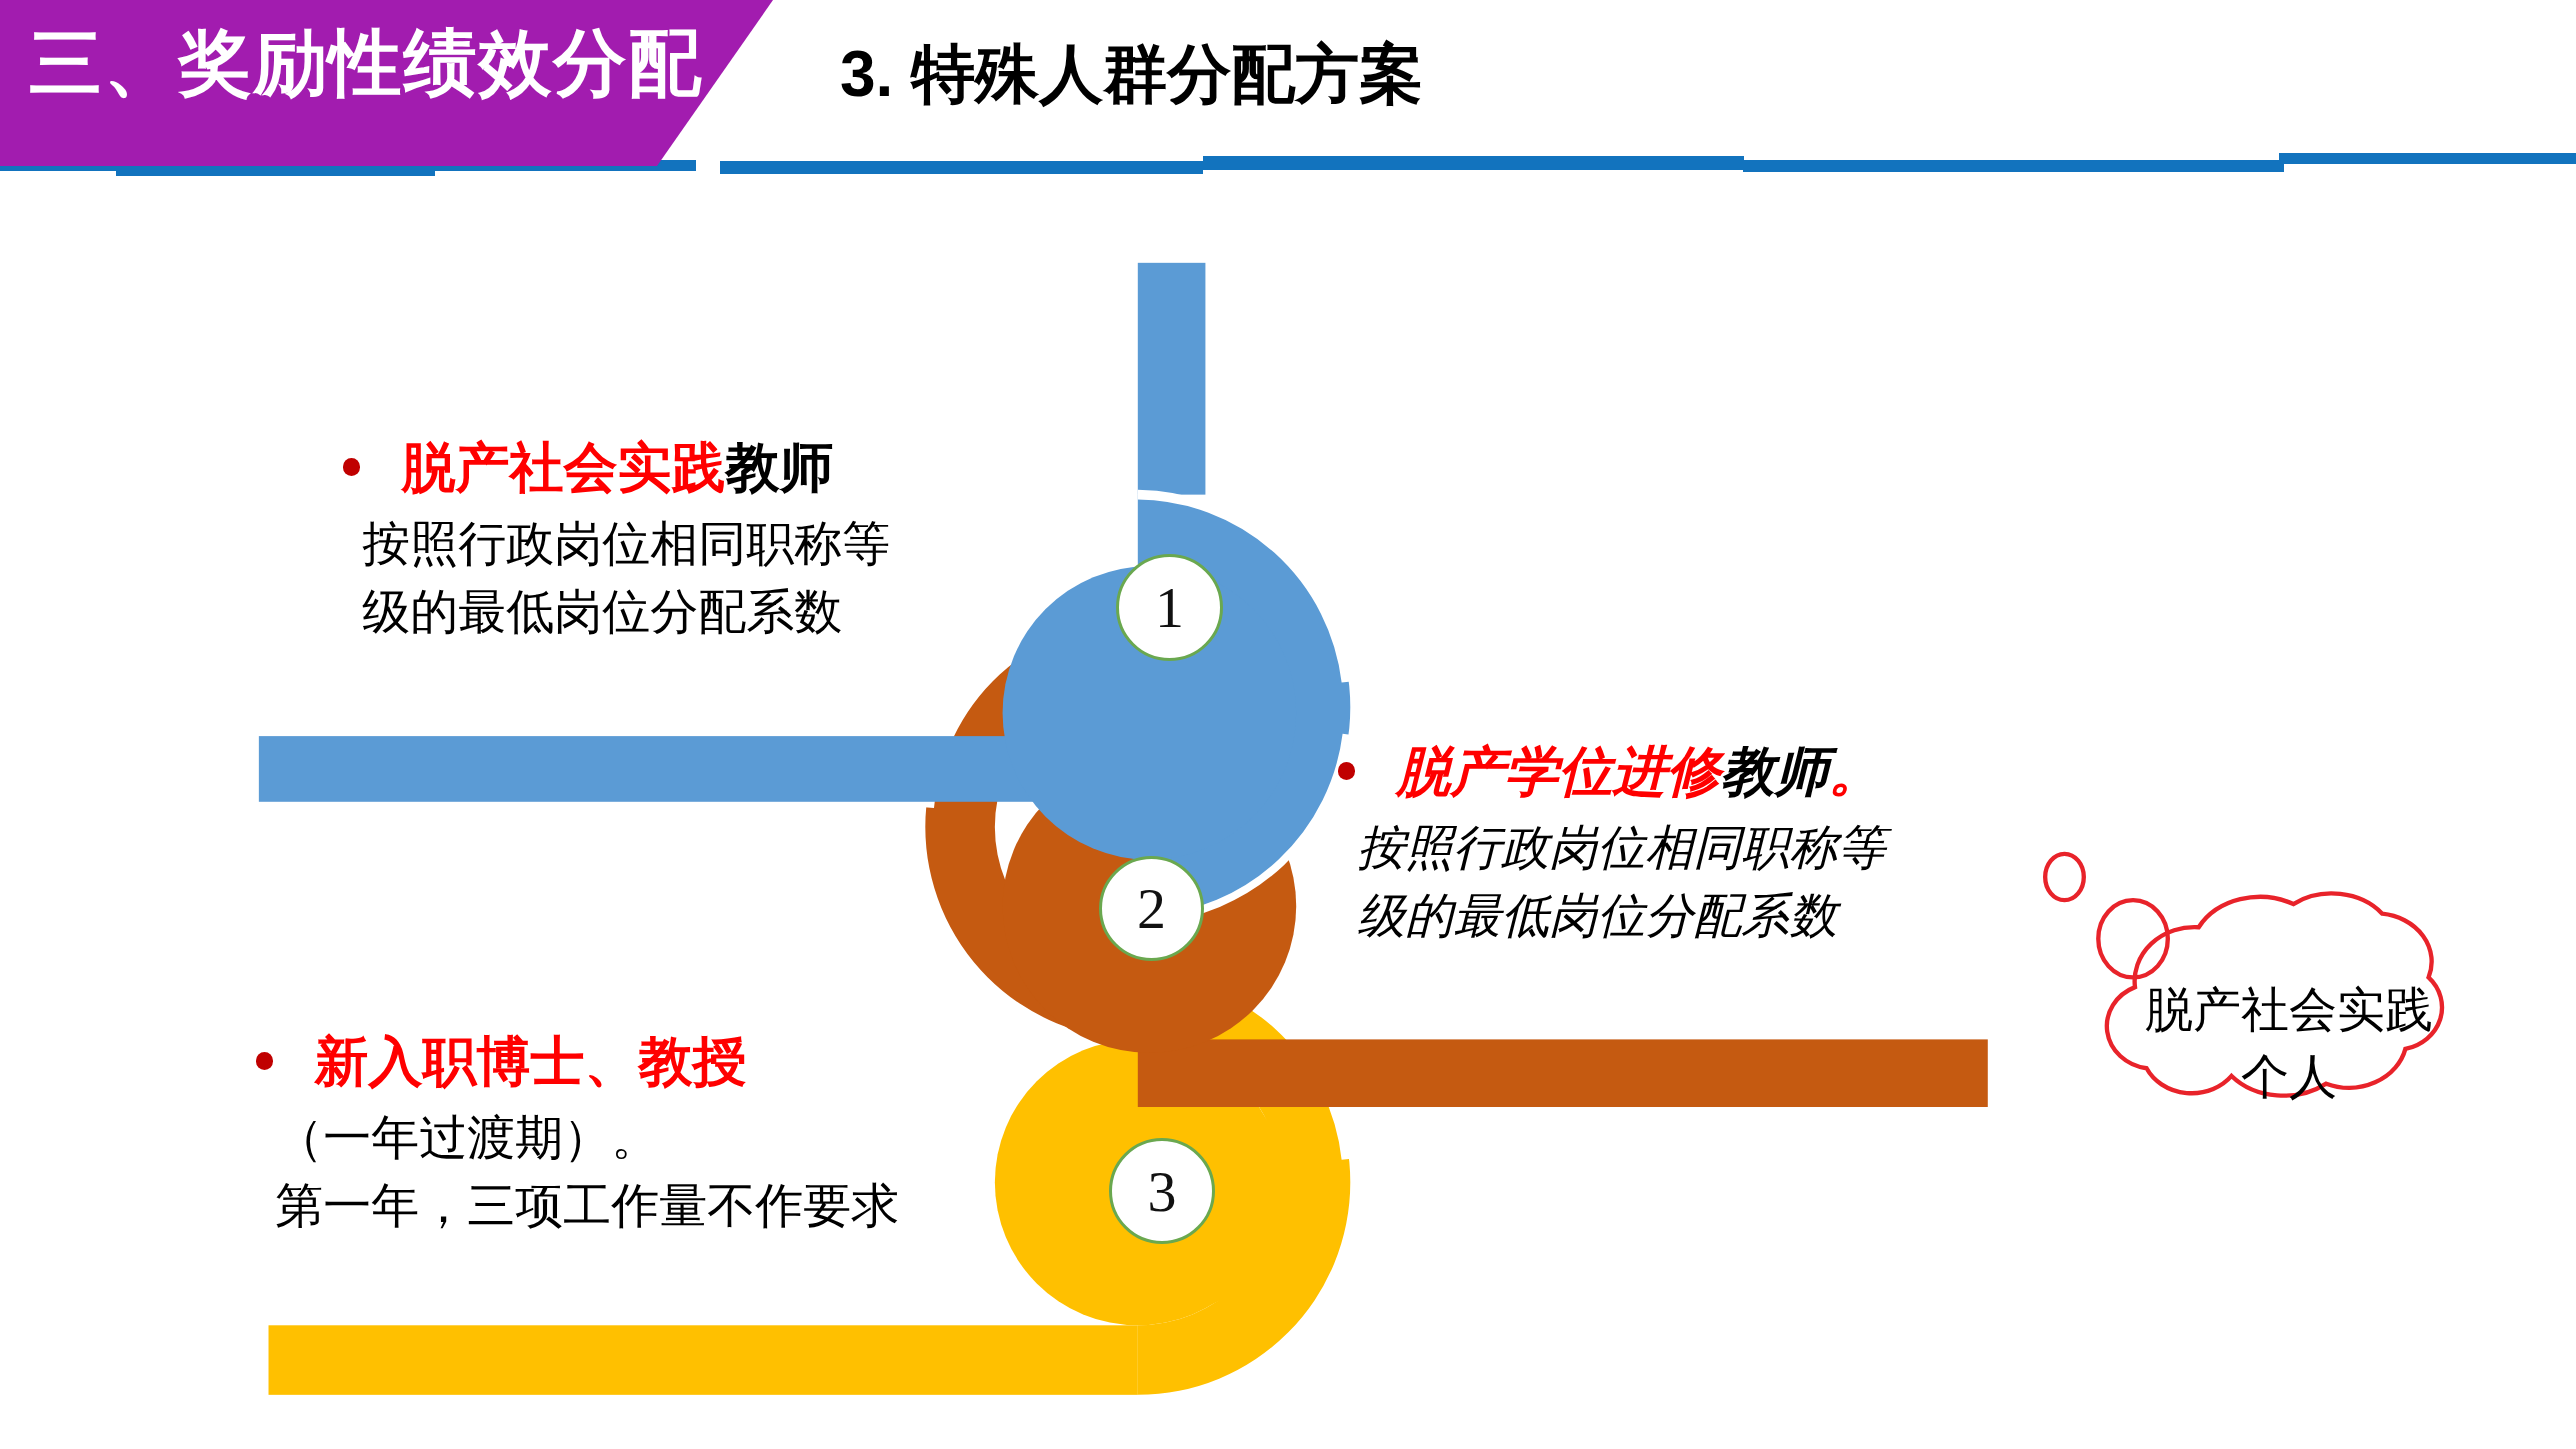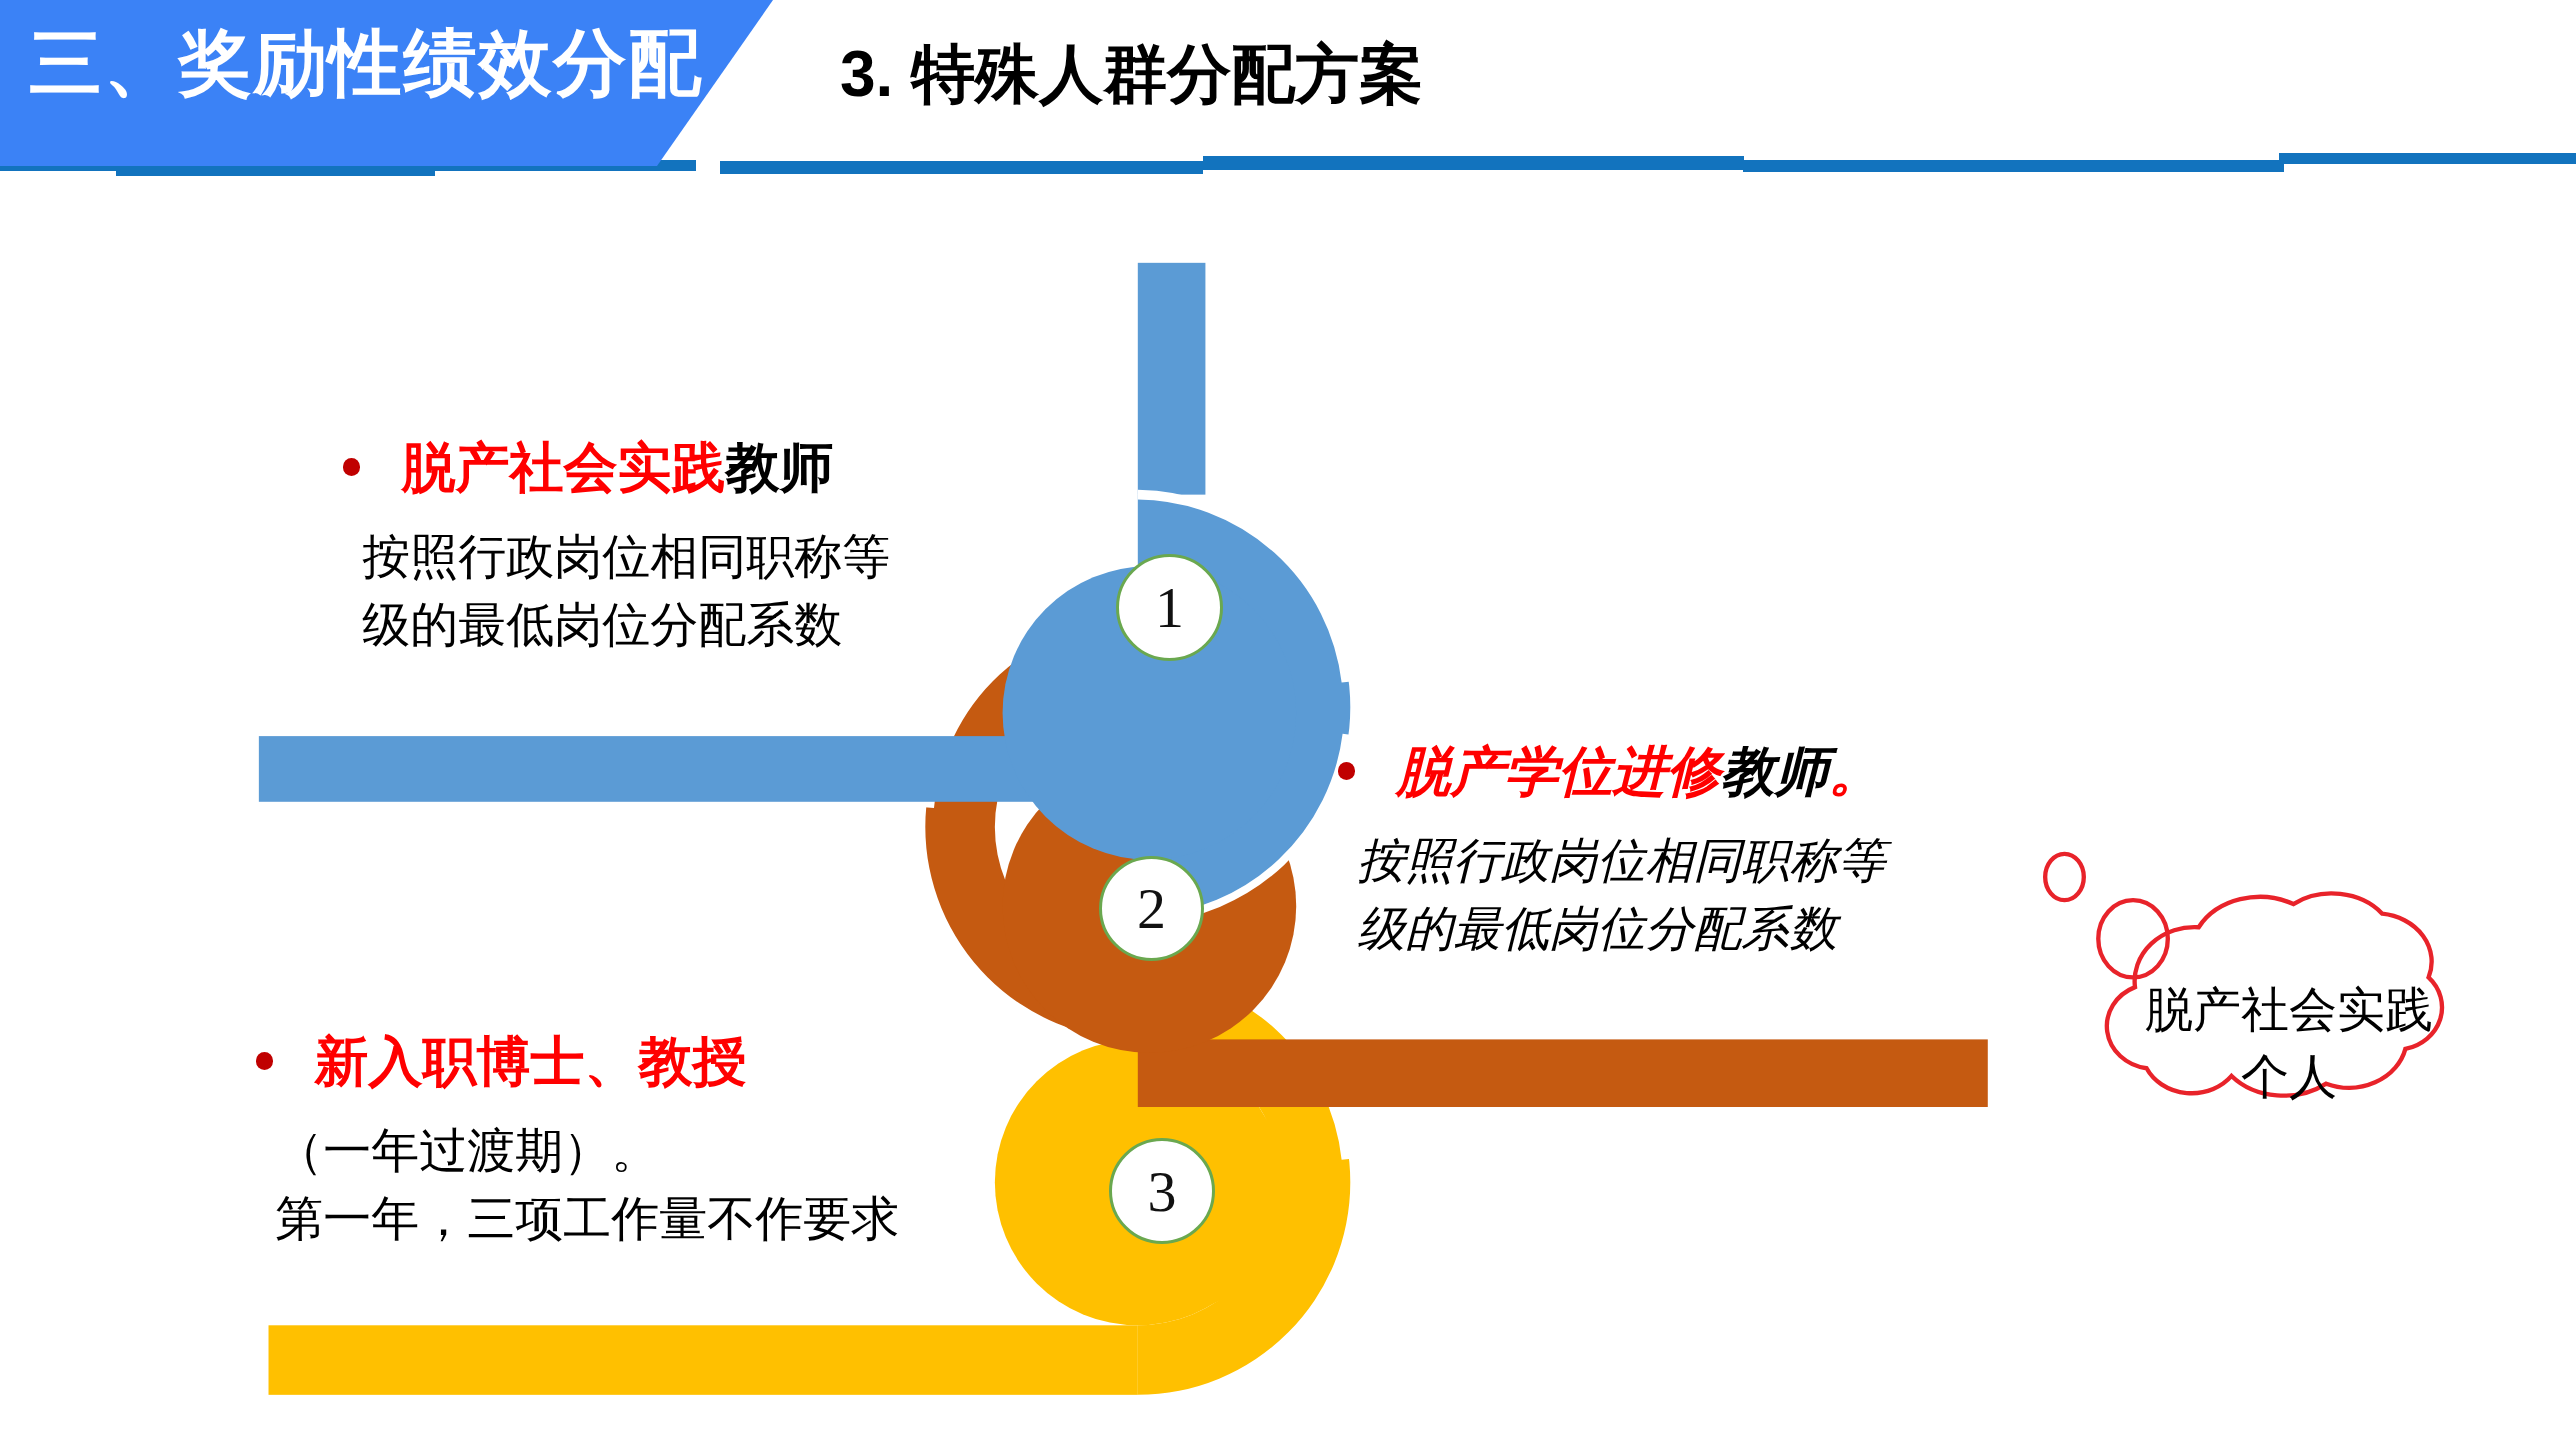--- a/index.html
+++ b/index.html
@@ -18,21 +18,21 @@
     overflow: hidden;
   }
 
   
   .header-banner {
     position: absolute;
     left: 0;
     top: 0;
     width: 773px;
     height: 166px;
-    background: #3b82f6;
+    background: #a21caf;
     clip-path: polygon(0 0, 773px 0, 657px 166px, 0 166px);
     z-index: 3;
   }
   .header-banner-label {
     position: absolute;
     left: 29px;
     top: 17.4px;
     width: 676px;
     color: #ffffff;
     font-size: 73px;
@@ -106,21 +106,21 @@
     vertical-align: middle;
     margin-right: 41px;
     margin-bottom: 9.7px;
   }
   .hl-red { color: #FF0000; }
   .hl-black { color: #000000; }
   .item-body {
     font-size: 48px;
     color: #000000;
     line-height: 1.42;
-    margin-top: 22px;
+    margin-top: 9px;
   }
   .item-body div { white-space: nowrap; }
 
   #item1 { left: 343px; top: 435px; }
   #item1 .item-body { text-align: left; padding-left: 19.3px; }
   #item2 { left: 1338px; top: 739px; font-style: italic; }
   #item2 .item-body { text-align: left; padding-left: 19.3px; }
   #item3 { left: 256px; top: 1029px; }
   #item3 .item-body { text-align: left; padding-left: 19.3px; }
 

